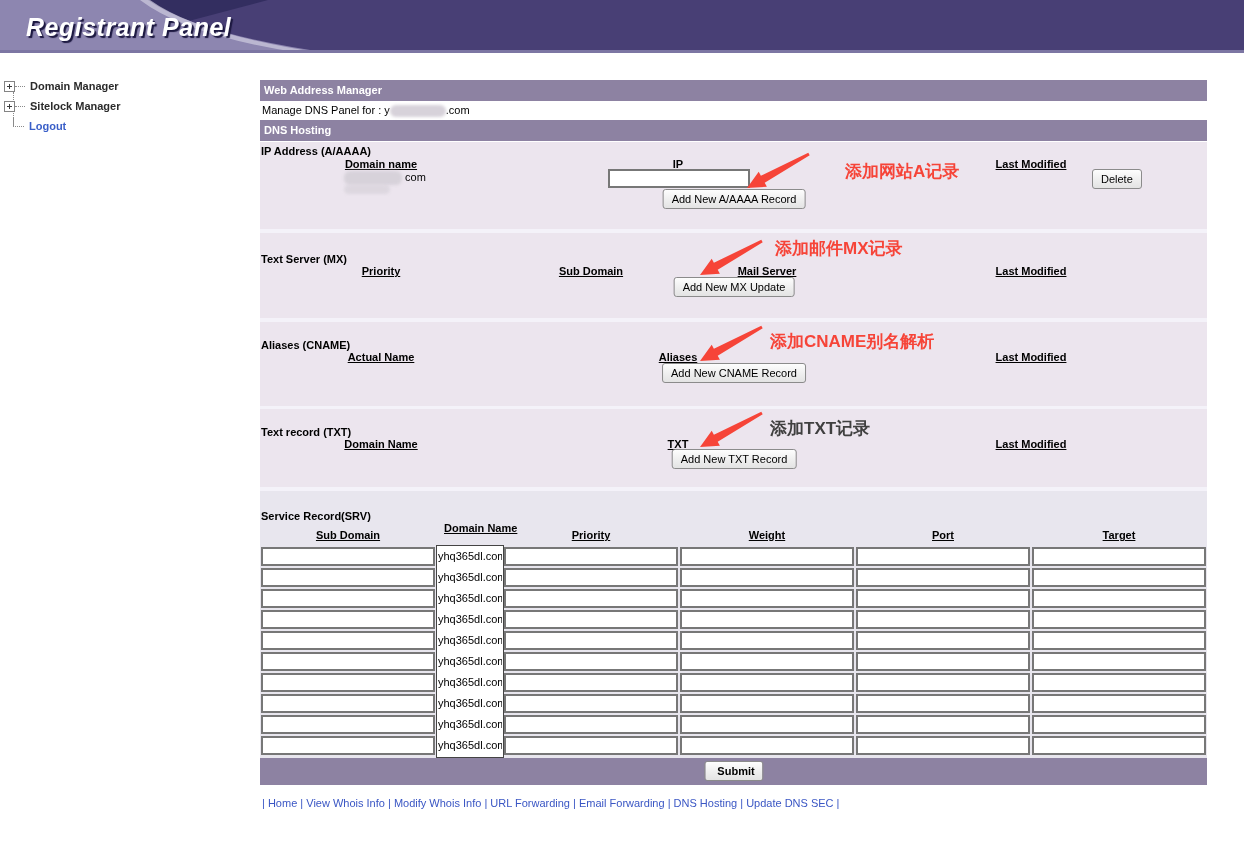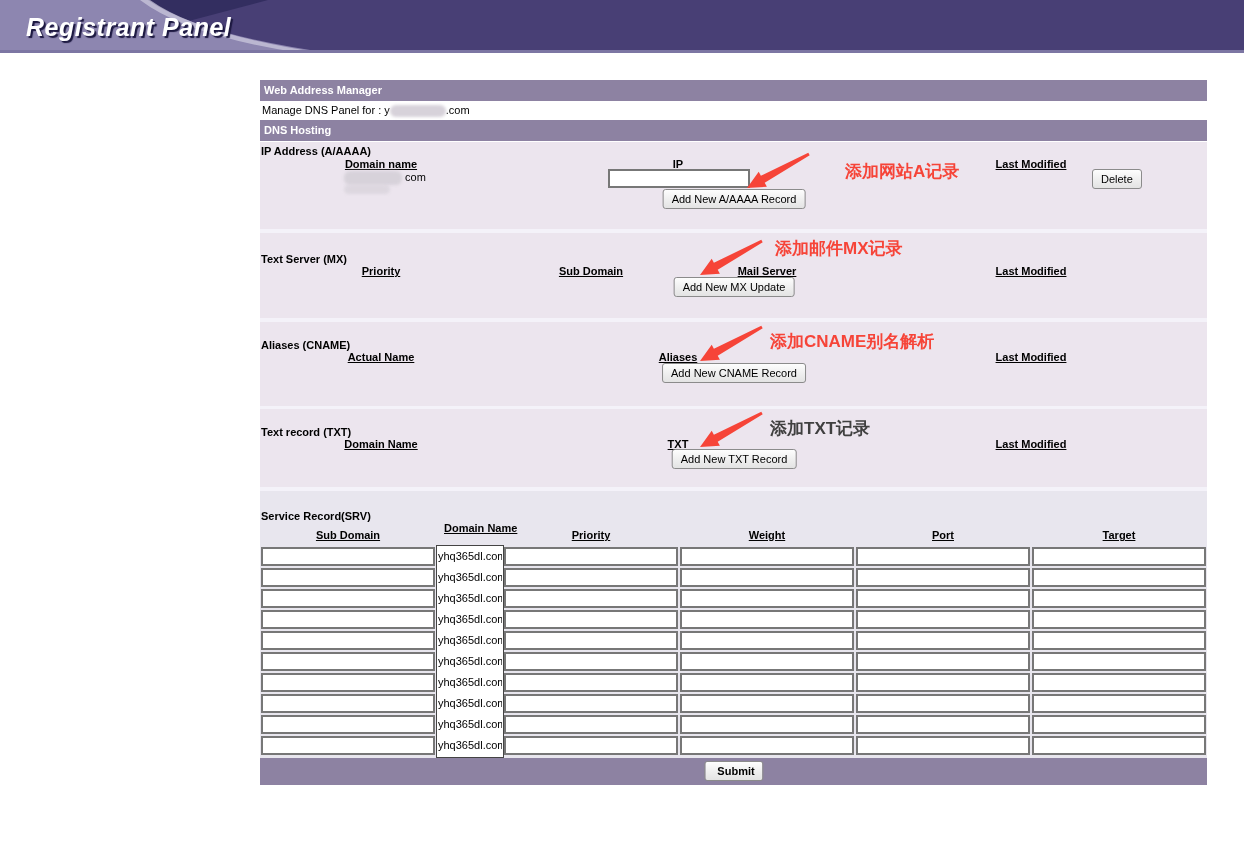--- a/index.html
+++ b/index.html
@@ -72,20 +72,37 @@
     <svg width="1244" height="53">
       <rect x="0" y="0" width="1244" height="53" fill="#483f75"></rect>
       <path d="M118,0 L268,0 L185,22 Q150,8 118,0 Z" fill="#332e60"></path>
       <path d="M0,0 L148,0 Q196,34 330,53 L0,53 Z" fill="#8d86b0"></path>
       <path d="M150,0 Q200,36 335,55 L315,55 Q190,38 140,0 Z" fill="#cfccdf" opacity="0.7"></path>
       <rect x="0" y="50" width="1244" height="3" fill="#7c76a3"></rect>
     </svg>
     <div id="banner-title">Registrant Panel</div>
   </div>
 
+  <div id="sidebar">
+    <div class="tree-vline" style="top:14px; height:34px;"></div>
+    <div class="tree-item" style="top:0px;">
+      <span class="plusbox"></span>
+      <span class="tree-dash"></span>
+      <span class="tree-label">Domain Manager</span>
+    </div>
+    <div class="tree-item" style="top:20px;">
+      <span class="plusbox"></span>
+      <span class="tree-dash"></span>
+      <span class="tree-label">Sitelock Manager</span>
+    </div>
+    <div class="tree-item" style="top:40px;">
+      <span class="tree-corner" style="margin-left:9px;"></span>
+      <span class="tree-label link">Logout</span>
+    </div>
+  </div>
 
   <div class="main-bar" style="top:80px;">
     <span>Web Address Manager</span>
   </div>
   <div id="manage-row">
     <span>Manage DNS Panel for : y</span><span class="blur-blob" style="width:56px; height:12px;"></span><span>.com</span>
   </div>
   <div class="main-bar" style="top:120px;">
     <span>DNS Hosting</span>
   </div>
@@ -239,14 +256,15 @@
     <input class="txt-input" style="left: 772px; width: 174px;">
   </div>
         </div>
     </div>
   </div>
 
   <div id="submit-bar">
     <button class="btn">Submit</button>
   </div>
 
+  <div id="footer">| <a href="#">Home</a> | <a href="#">View Whois Info</a> | <a href="#">Modify Whois Info</a> | <a href="#">URL Forwarding</a> | <a href="#">Email Forwarding</a> | <a href="#">DNS Hosting</a> | <a href="#">Update DNS SEC</a> |</div>
 
 </div>
 
 </body></html>

